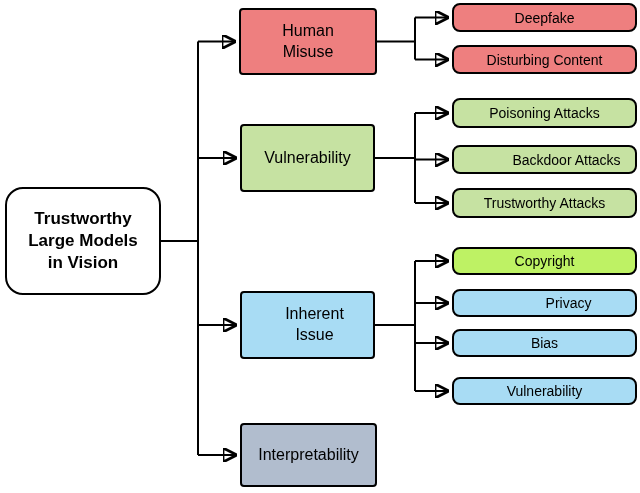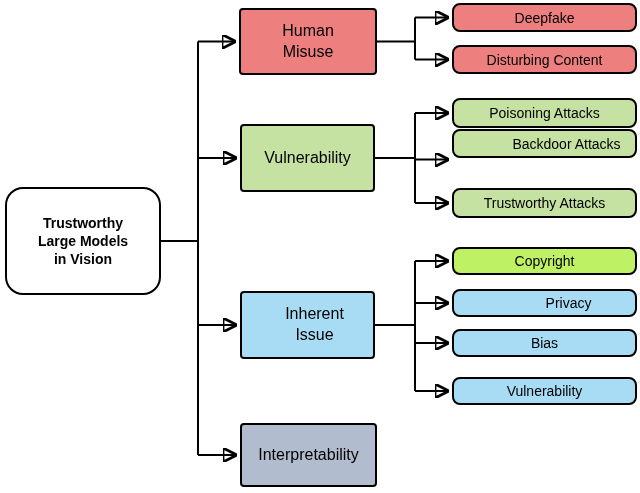--- a/index.html
+++ b/index.html
@@ -30,41 +30,41 @@
     text-align: center;
     border: 2px solid #000000;
     background: #ffffff;
     color: #000000;
     white-space: pre-line;
   }
   .root {
     left: 5px; top: 187px; width: 156px; height: 108px;
     border-radius: 18px;
     font-weight: bold;
-    font-size: 14px;
+    font-size: 17px;
     line-height: 1.3;
   }
   .cat {
     border-radius: 4px;
     font-size: 16px;
     line-height: 1.3;
   }
   .cat-0 { left: 239px; top: 8px;   width: 138px; height: 67px; }
   .cat-1 { left: 240px; top: 124px; width: 135px; height: 68px; }
   .cat-2 { left: 240px; top: 291px; width: 135px; height: 68px; padding-left: 14px; }
   .cat-3 { left: 240px; top: 423px; width: 137px; height: 64px; }
   .leaf {
     left: 452px; width: 185px; height: 29px;
     border-radius: 8px;
     font-size: 14px;
   }
   .leaf-0-0 { top: 3px; }
   .leaf-0-1 { top: 45px; }
   .leaf-1-0 { top: 98px;  height: 30px; }
-  .leaf-1-1 { top: 129px; padding-left: 44px; }
+  .leaf-1-1 { top: 145px; padding-left: 44px; }
   .leaf-1-2 { top: 188px; height: 30px; }
   .leaf-2-0 { top: 247px; height: 28px; }
   .leaf-2-1 { top: 289px; height: 28px; padding-left: 48px; }
   .leaf-2-2 { top: 329px; height: 28px; }
   .leaf-2-3 { top: 377px; height: 28px; }
 </style>
 </head>
 <body>
 
 <div class="stage">

